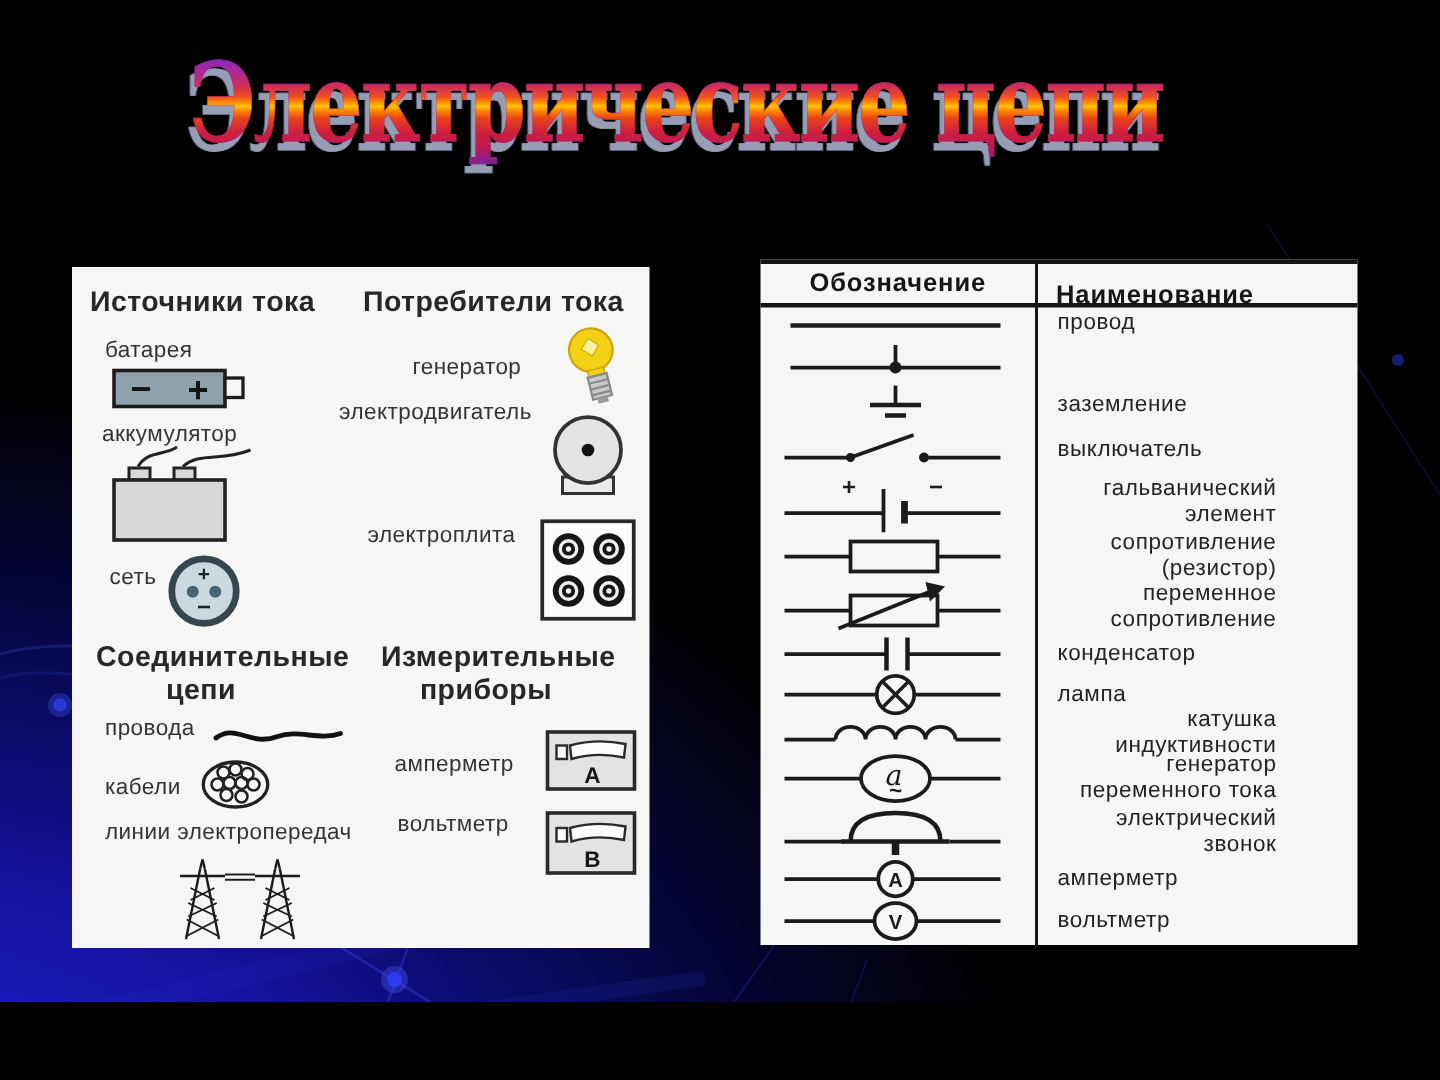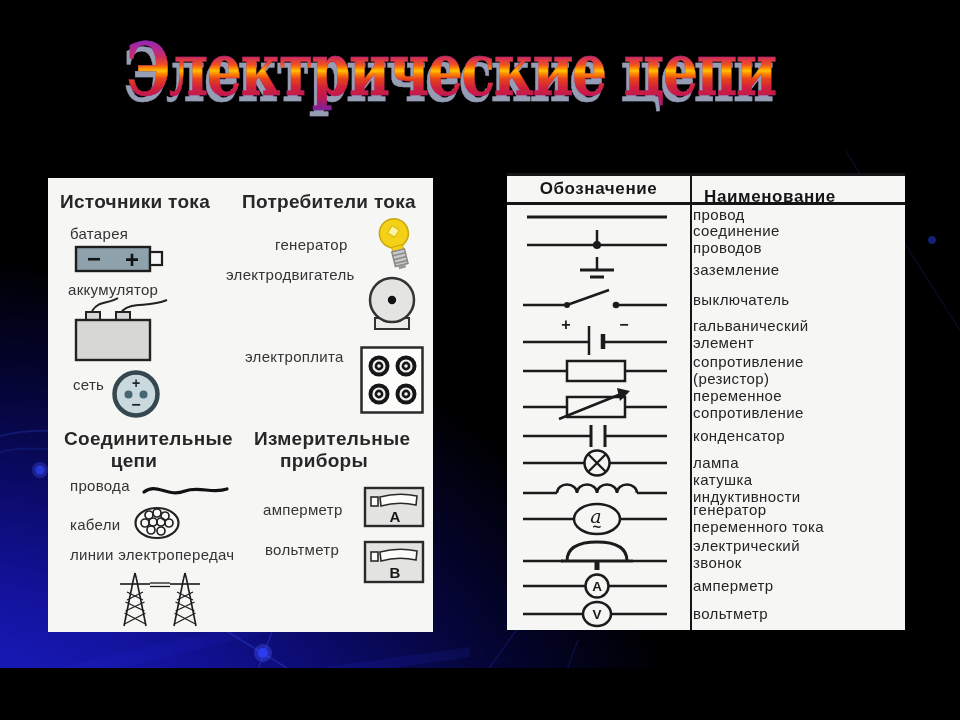--- a/index.html
+++ b/index.html
@@ -40,21 +40,21 @@
   .lab{position:absolute;font-size:15px;color:#343434;letter-spacing:.3px;white-space:nowrap;}
   .img{position:absolute;}
   
   .thead{display:flex;height:26px;align-items:center;border-bottom:3px solid #151515;
          font-weight:bold;font-size:17px;color:#161616;letter-spacing:.6px;}
   .thead .sym{width:183px;text-align:center;}
   .thead .lblh{padding-left:14px;margin-top:15px;}
   .vline{position:absolute;left:183px;top:0;bottom:0;width:2px;background:#151515;}
   .row{display:flex;align-items:center;}
   .row .sym{width:183px;display:flex;justify-content:center;align-items:center;}
-  .row .lbl{padding-left:3px;}
+  .row .lbl{padding-left:15px;text-align:right;}
   .row .lbl span{display:block;max-width:146px;font-size:15px;line-height:1.12;color:#242424;letter-spacing:.4px;}
   svg text{font-family:"Liberation Sans",sans-serif;}
   svg .serif{font-family:"DejaVu Serif",serif;}
 </style>
 </head>
 <body>
 
 <div class="slide">
 
   <svg class="bg-fx" width="960" height="720" viewBox="0 0 960 720">
@@ -247,23 +247,20 @@
     </div>
 
     <div class="row" style="height:30px">
       <div class="sym">
           <svg width="180" height="30" viewBox="0 0 180 30">
         <line x1="18" y1="20" x2="158" y2="20" stroke="#1b1b1b" stroke-width="2.5"></line>
         <line x1="88" y1="5" x2="88" y2="20" stroke="#1b1b1b" stroke-width="2.5"></line>
         <circle cx="88" cy="20" r="4" fill="#1b1b1b"></circle>
       </svg>
         </div>
-      <div class="lbl">
-          <span>соединение проводов</span>
-        </div>
     </div>
 
     <div class="row" style="height:30px">
       <div class="sym">
           <svg width="180" height="30" viewBox="0 0 180 30">
         <line x1="88" y1="2" x2="88" y2="15" stroke="#1b1b1b" stroke-width="2.5"></line>
         <line x1="71" y1="15" x2="105" y2="15" stroke="#1b1b1b" stroke-width="3"></line>
         <line x1="81" y1="22" x2="95" y2="22" stroke="#1b1b1b" stroke-width="3"></line>
       </svg>
         </div>

